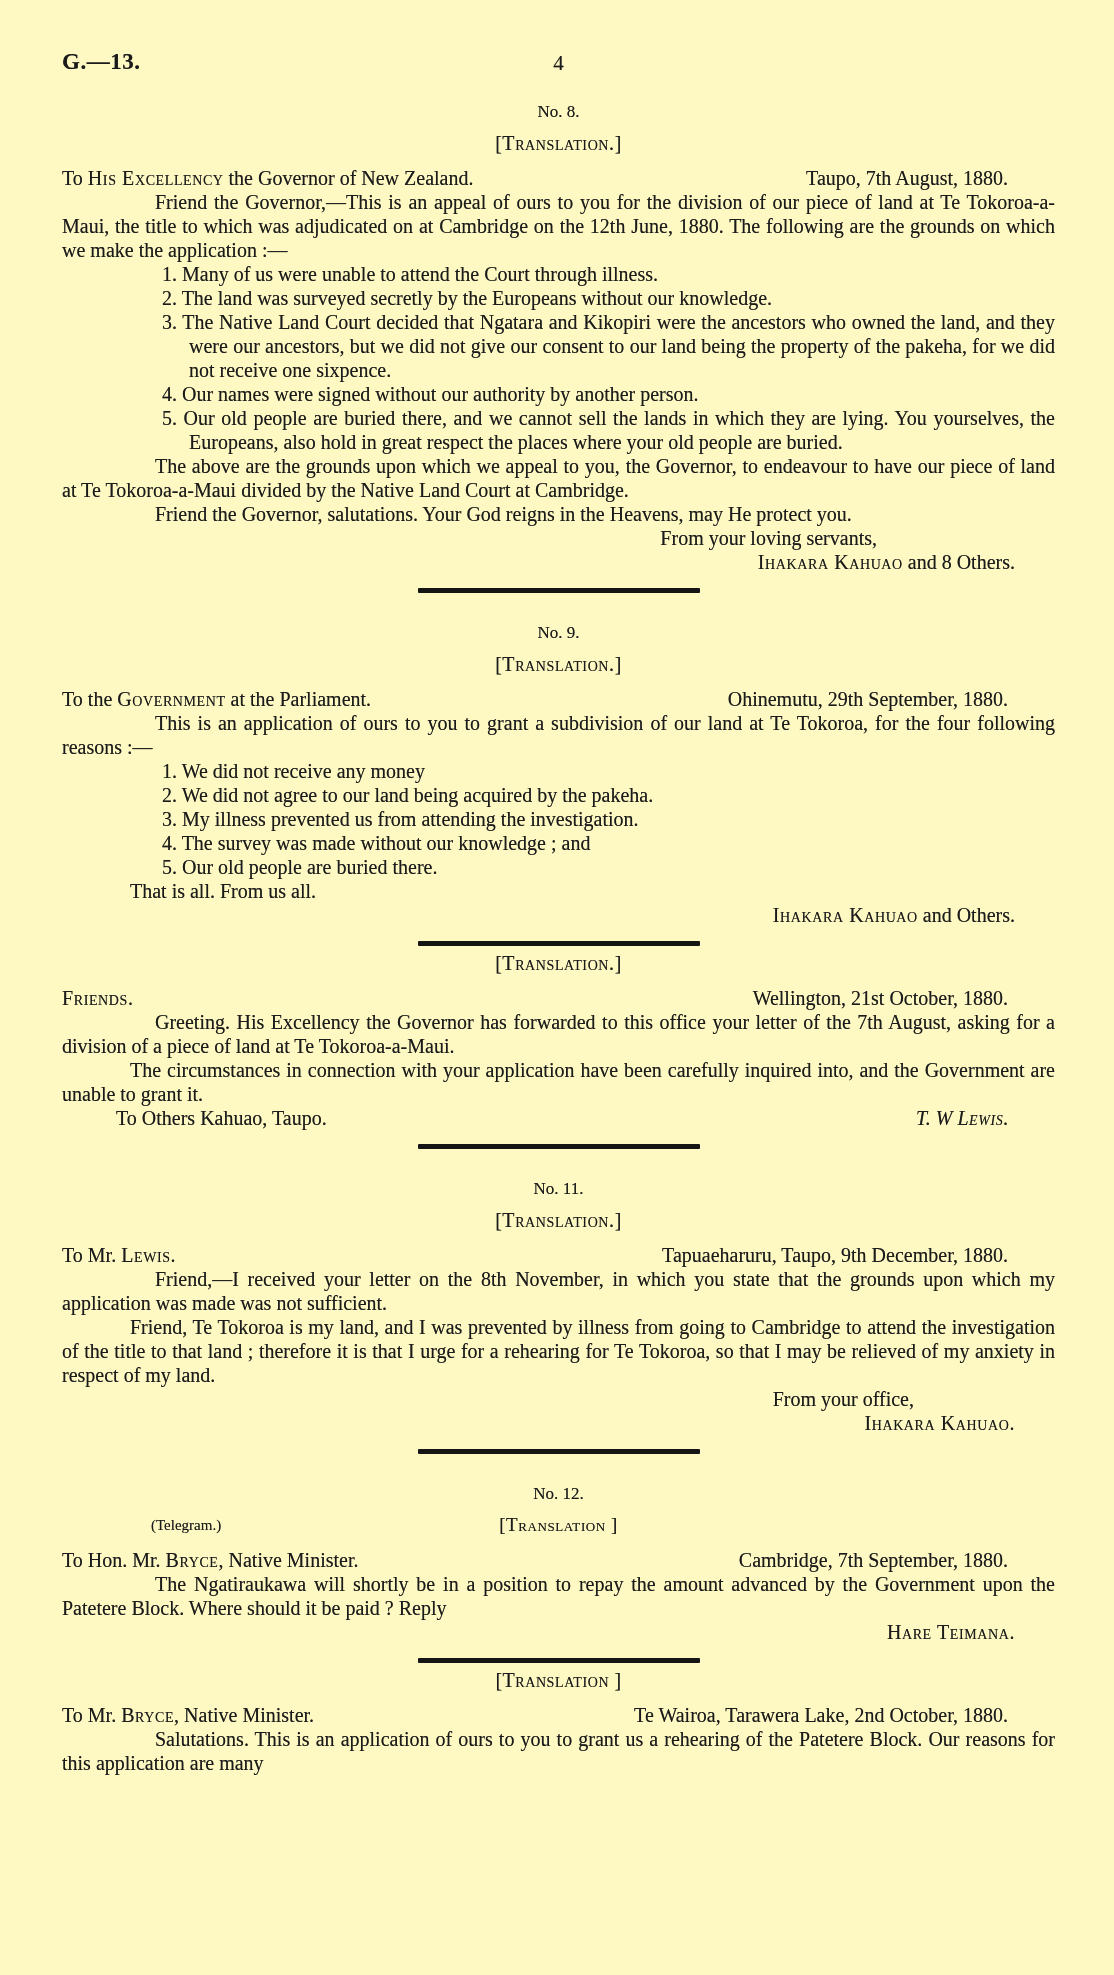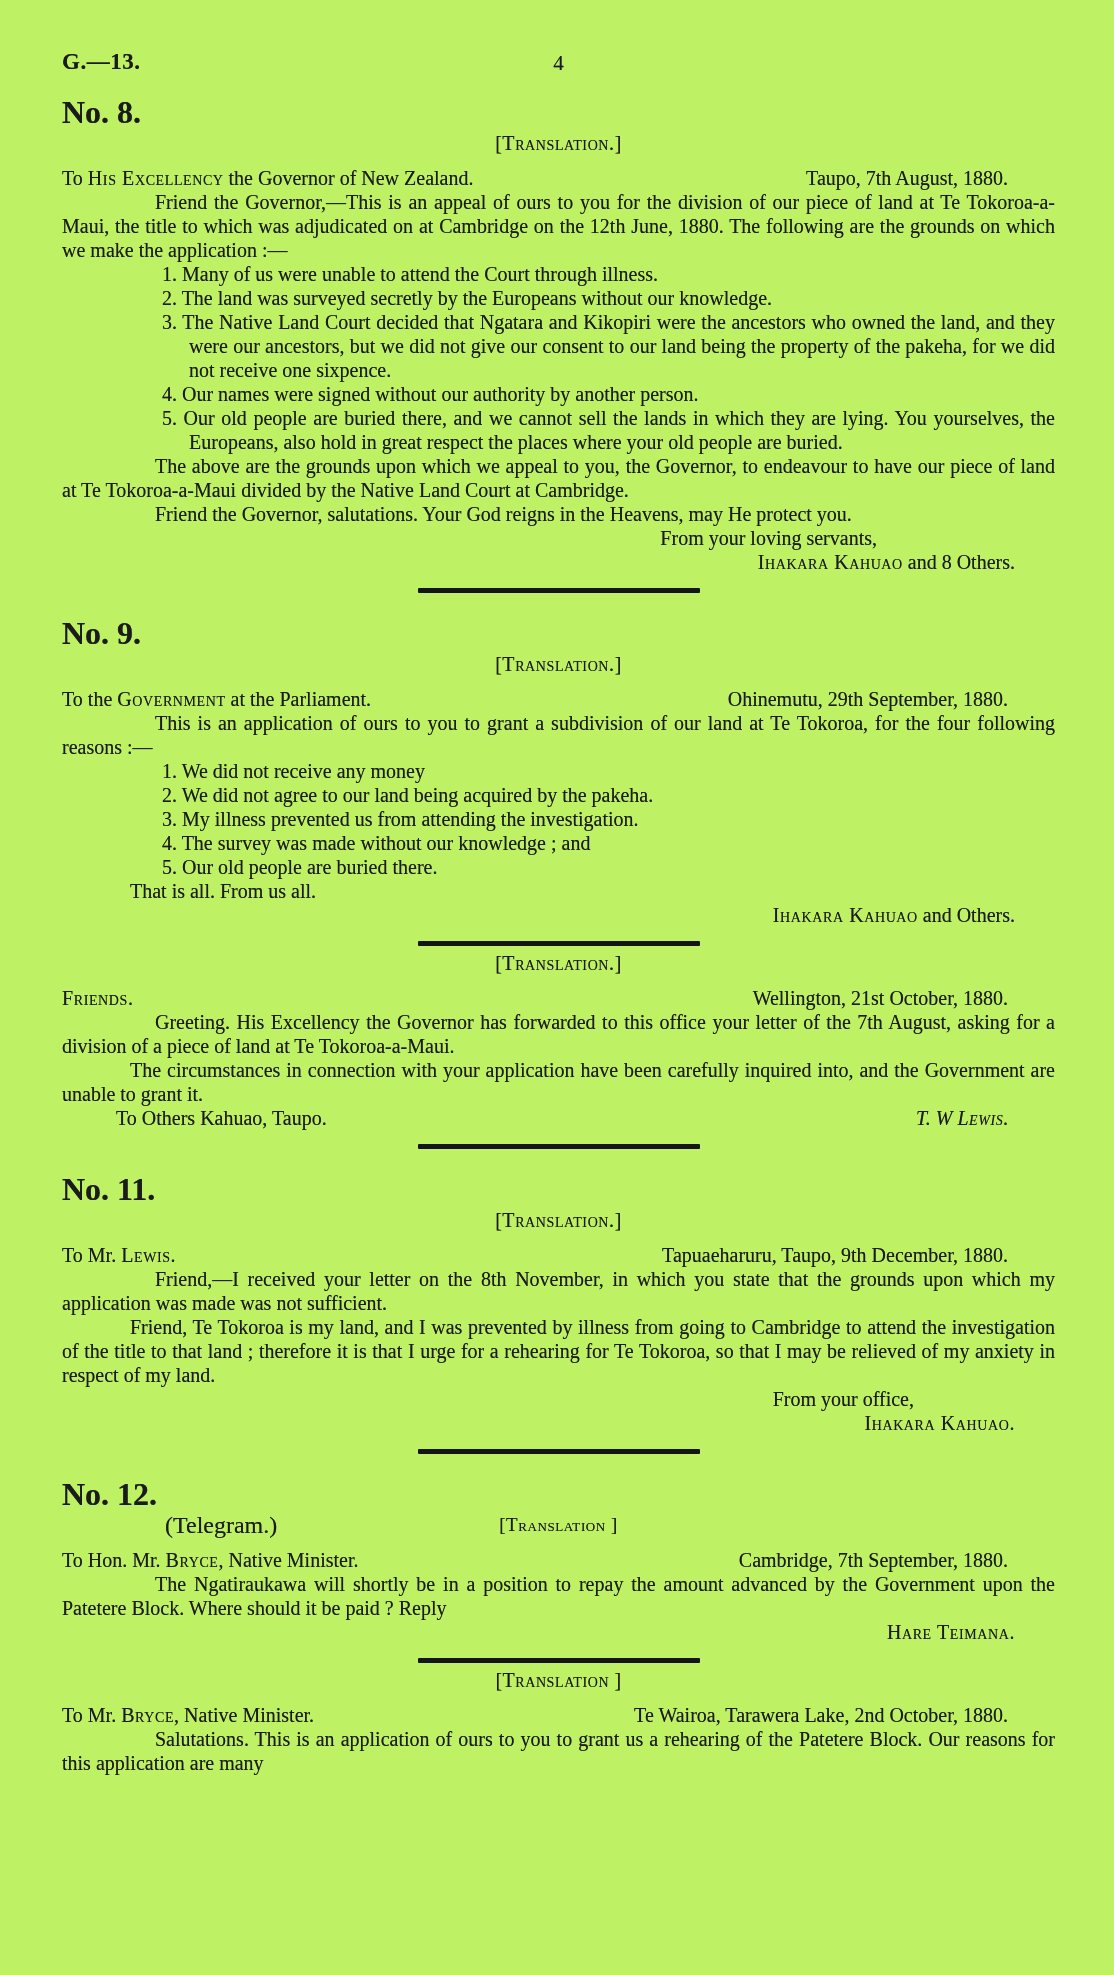--- a/index.html
+++ b/index.html
@@ -1,55 +1,55 @@
 <!DOCTYPE html>
 <html><head>
 <meta charset="utf-8">
 <style>
   html, body { margin: 0; padding: 0; background: #ffffff; }
   .page {
     position: relative;
     width: 1114px;
     height: 1975px;
     box-sizing: border-box;
-    background: #bef264;
+    background: #fef9c3;
     color: #1b1b1b;
     font-family: "Liberation Serif", "DejaVu Serif", serif;
     font-size: 20px;
     line-height: 24px;
     padding: 50px 59px 0 62px;
     overflow: hidden;
     text-shadow: 0 0 0.4px rgba(25,25,25,0.55);
   }
   .doc-header { position: relative; height: 32px; }
   .doc-ref { font-size: 23px; font-weight: 600; letter-spacing: 0.5px; }
   .page-num { position: absolute; left: 0; right: 0; top: 1px; text-align: center; font-size: 21px; }
 
   .section { margin: 0; }
-  .section-heading { text-align: left; font-size: 32px; line-height: 28px; margin-top: 26px; font-weight: bold; }
+  .section-heading { text-align: center; font-size: 17px; line-height: 28px; margin-top: 26px; }
   .section-heading.first { margin-top: 16px; }
   .translation-line { text-align: center; font-size: 20px; line-height: 22px; margin-top: 6px; letter-spacing: 0.4px; }
   .sc { font-variant: small-caps; letter-spacing: 0.6px; }
 
   .address-row { display: flex; justify-content: space-between; margin-top: 12px; }
   .address-date { padding-right: 47px; white-space: nowrap; }
 
   .para { text-align: justify; text-indent: 93px; }
   .list { margin-left: 100px; }
   .list-item { padding-left: 27px; text-indent: -27px; text-align: justify; }
 
   .signoff-from { text-align: right; padding-right: 178px; }
   .signoff-name { text-align: right; padding-right: 40px; }
 
   .footer-row { display: flex; justify-content: space-between; }
   .footer-left { text-indent: 54px; }
   .footer-right { padding-right: 46px; white-space: nowrap; font-style: italic; }
 
   .tg-row { position: relative; margin-top: 6px; font-size: 19px; line-height: 22px; }
-  .telegram-label { position: absolute; left: 103px; top: 0; font-size: 24px; }
+  .telegram-label { position: absolute; left: 89px; top: 0; font-size: 15px; }
   .tg-center { text-align: center; letter-spacing: 0.4px; }
 
   .rule { width: 282px; height: 5px; background: #151515; margin: 14px auto 0; border-radius: 1px; }
 </style>
 </head>
 <body>
 
 <div class="page">
 
   <div class="doc-header">

